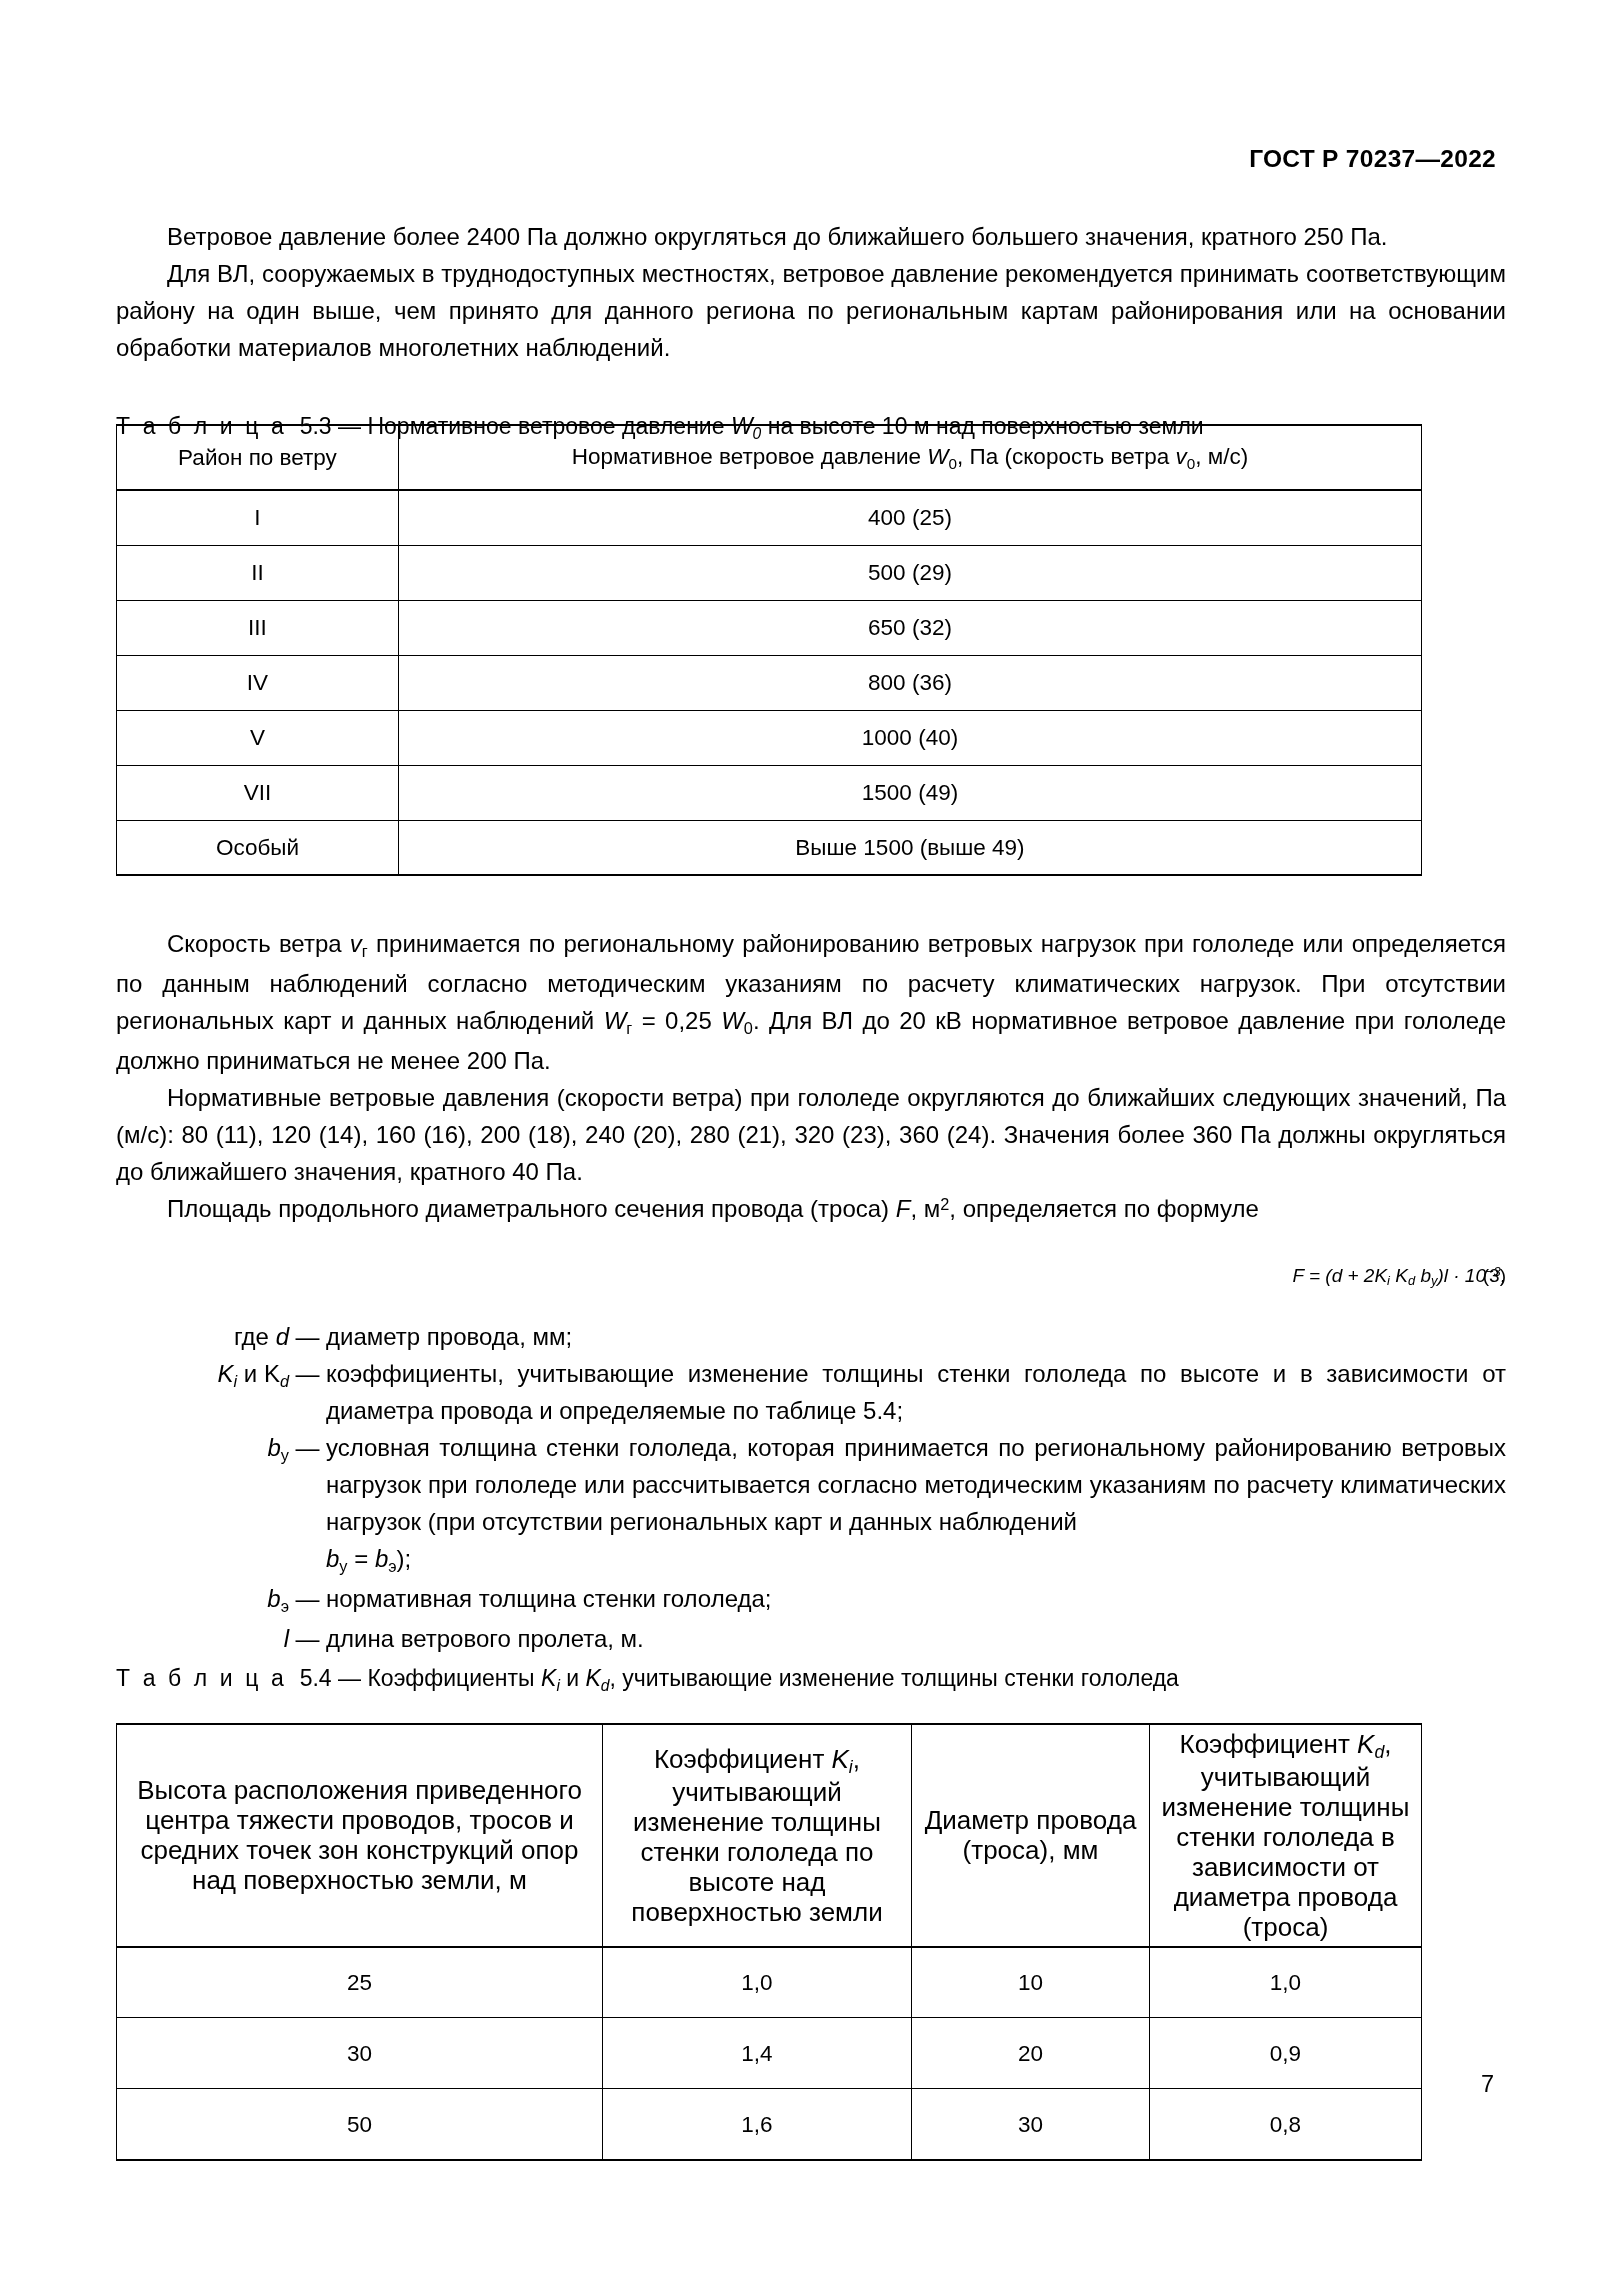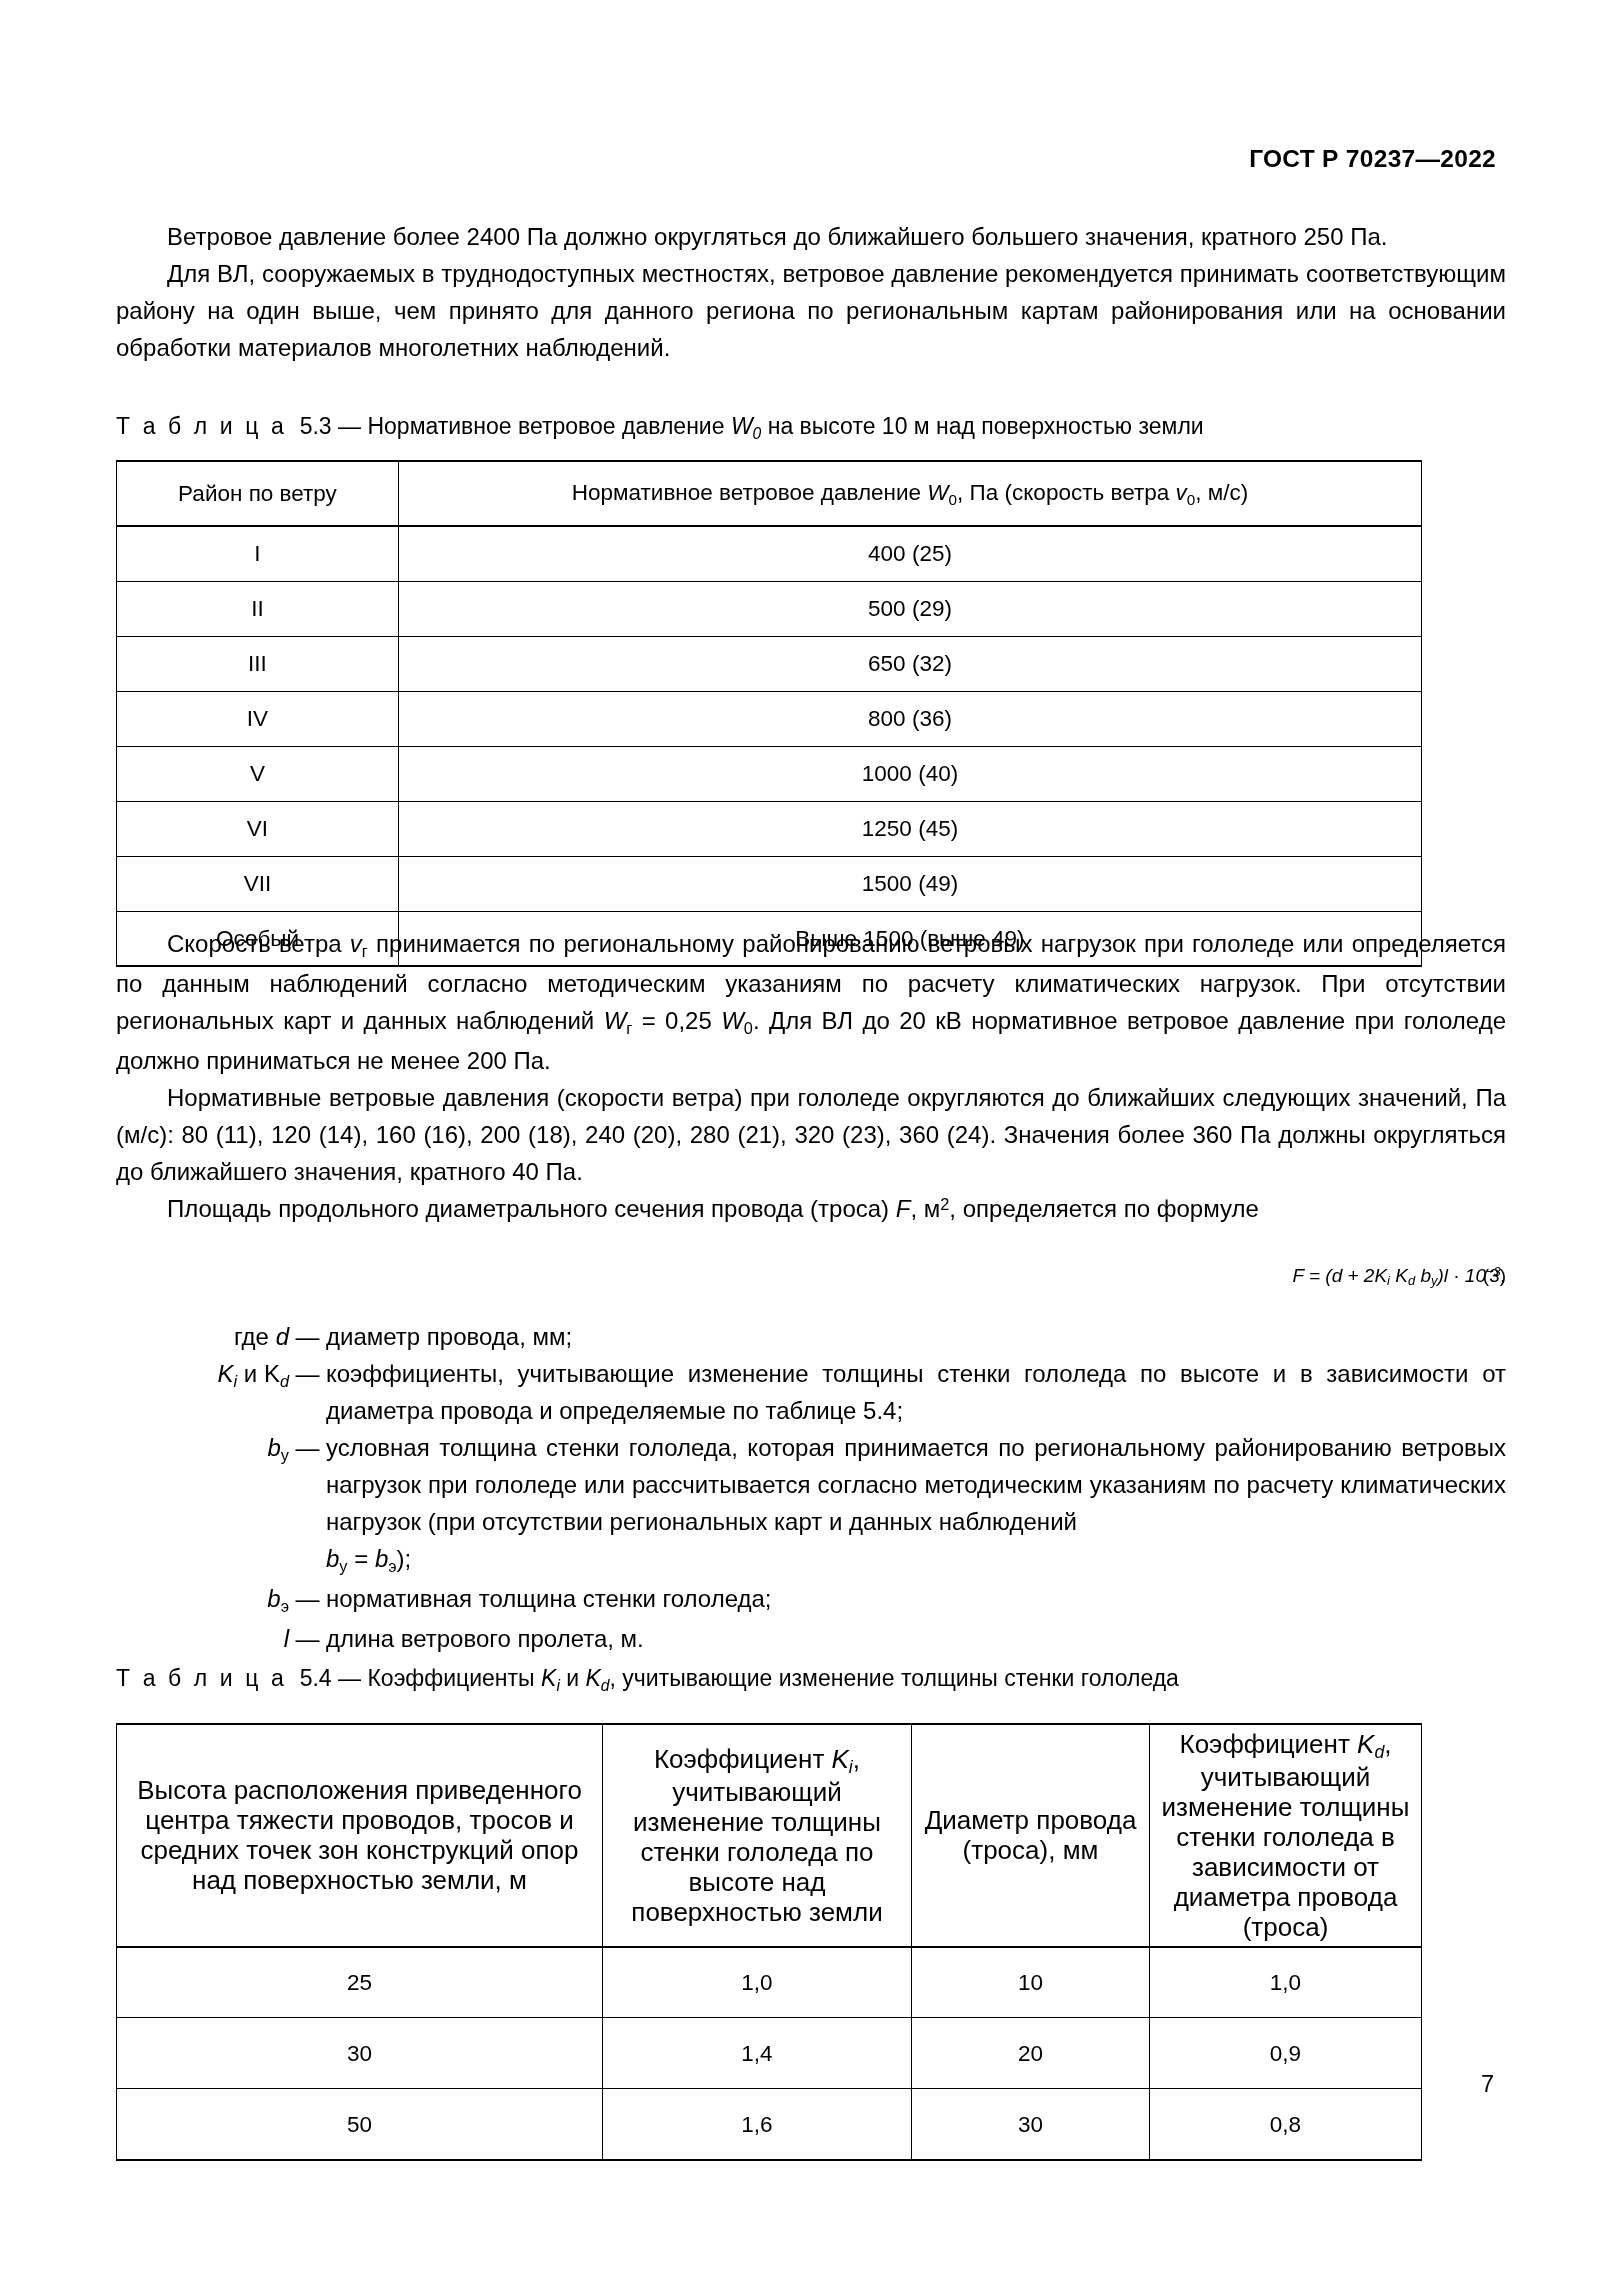--- a/index.html
+++ b/index.html
@@ -76,21 +76,21 @@
   }
   table.gost thead td {
     border-bottom-width: 2.5px;
   }
   table.gost tbody tr:last-child td {
     border-bottom-width: 2.5px;
   }
   table.gost { border-top: 2.5px solid #000; }
 
   
-  #table53 { position: absolute; left: 116px; top: 460px; border-radius: 7px; }
+  #table53 { position: absolute; left: 116px; top: 424px; border-radius: 7px; }
   #table53 thead td { height: 65px; }
   #table53 tbody td { height: 55px; }
   #table53 col.c1 { width: 282px; }
 
   
   .formula-line {
     position: relative;
     font-size: 19px;
     line-height: 39px;
     text-align: right;
@@ -187,24 +187,20 @@
         </tr>
       <tr>
           <td>IV</td>
           <td>800 (36)</td>
         </tr>
       <tr>
           <td>V</td>
           <td>1000 (40)</td>
         </tr>
       <tr>
-          <td>VI</td>
-          <td>1250 (45)</td>
-        </tr>
-      <tr>
           <td>VII</td>
           <td>1500 (49)</td>
         </tr>
       <tr>
           <td>Особый</td>
           <td>Выше 1500 (выше 49)</td>
         </tr>
     </tbody>
   </table>
 

